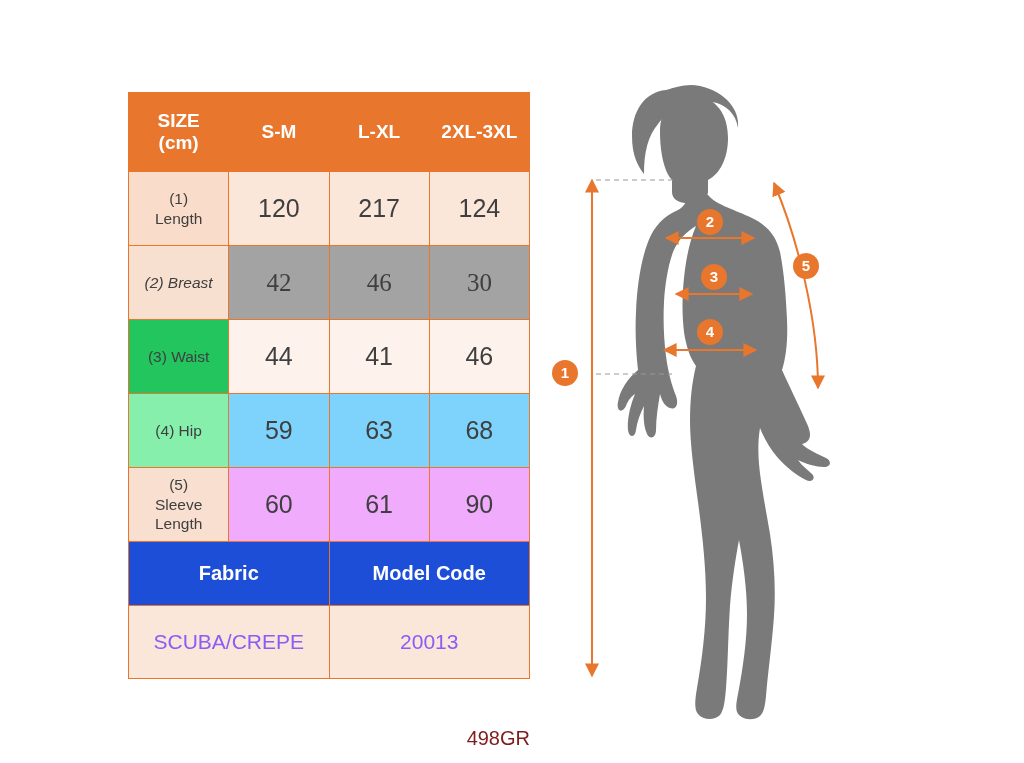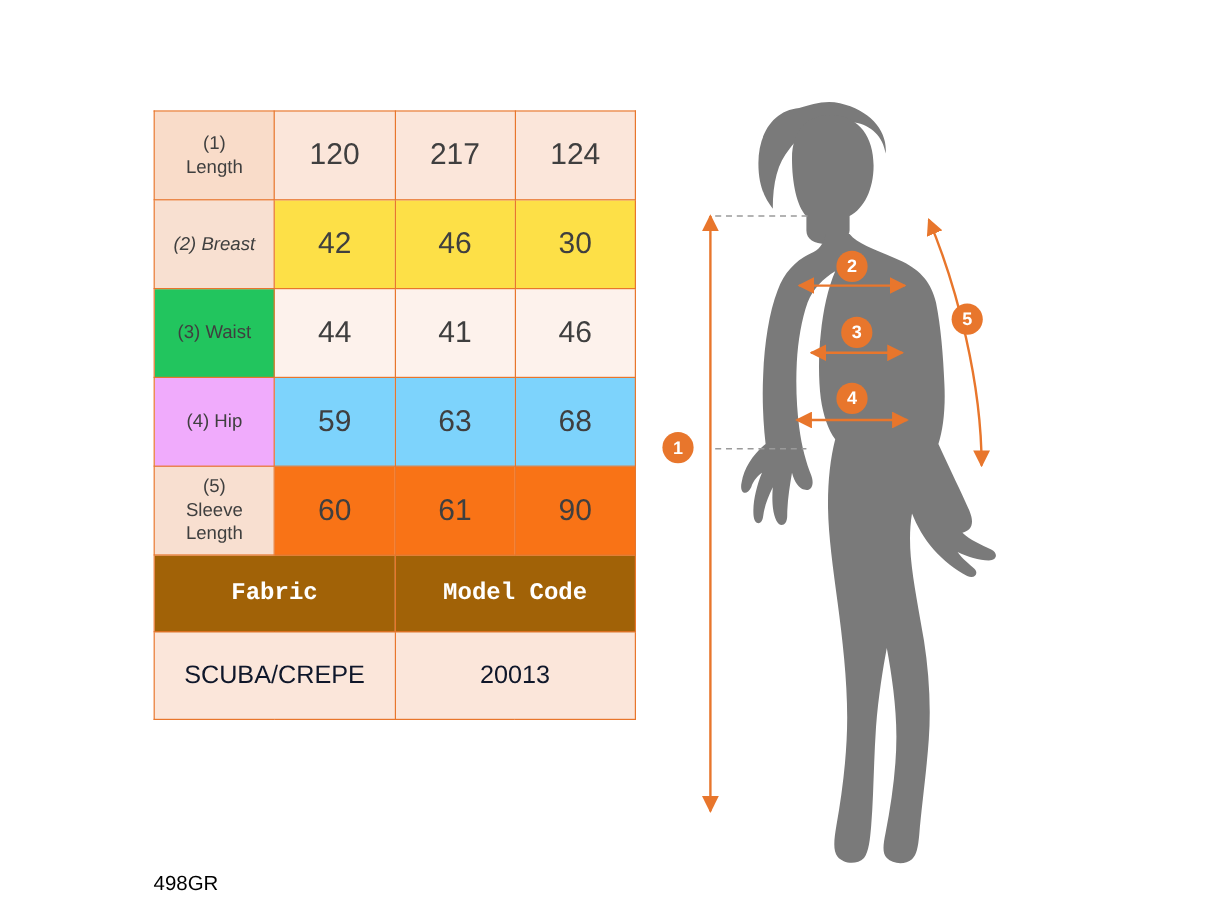--- a/index.html
+++ b/index.html
@@ -56,54 +56,53 @@
     color: #3f3f3f;
   }
   .brow .val {
     background: #fdf1ea;
     font-size: 25px;
     color: #3f3f3f;
   }
   .brow.tint-1 .lbl { background: #f9dcc9; }
   .brow.tint-1 .val { background: #fbe6da; }
   .brow.tint-2 .lbl { background: #f8e0d1; font-style: italic; }
-  .brow.tint-2 .val { background: #fde047; }
+  .brow.tint-2 .val { background: #a3a3a3; font-family: Liberation Serif, serif; }
   .brow.tint-3 .lbl { background: #22c55e; }
   .brow.tint-3 .val { background: #fdf2ec; }
-  .brow.tint-4 .lbl { background: #f0abfc; margin-left: 28px; }
+  .brow.tint-4 .lbl { background: #86efac; margin-left: 28px; }
   .brow.tint-4 .val { background: #7dd3fc; }
   .brow.tint-5 .lbl { background: #f8dfd0; }
-  .brow.tint-5 .val { background: #f97316; margin-left: 33px; }
+  .brow.tint-5 .val { background: #f0abfc; margin-left: 33px; }
 
   
   .frow td {
-    background: #a16207;
+    background: #1d4ed8;
     color: #ffffff;
     font-size: 20px;
     font-weight: bold;
     height: 63px;
-    font-family: Liberation Mono, monospace;
   }
   
   .fvrow td {
     background: #fbe6da;
     font-size: 21px;
     height: 72px;
-    color: #0f172a;
+    color: #8b5cf6;
   }
 
   
   #caption {
     position: absolute;
     left: 128px;
     top: 727px;
     width: 402px;
-    text-align: left;
-    font-size: 17px;
-    color: #000000;
+    text-align: right;
+    font-size: 20px;
+    color: #7f1d1d;
   }
 
   
   #figure {
     position: absolute;
     left: 540px;
     top: 40px;
     width: 440px;
     height: 690px;
   }
@@ -120,20 +119,26 @@
 <body>
 
 <table id="size-table">
   <colgroup>
     <col class="col-label">
       <col class="col-val">
       <col class="col-val">
       <col class="col-val">
   </colgroup>
   <tbody>
+    <tr class="hdr">
+      <td class="hdr-size">SIZE<br>(cm)</td>
+      <td>S-M</td>
+      <td>L-XL</td>
+      <td>2XL-3XL</td>
+    </tr>
 
     <tr class="brow tint-1">
       <td class="lbl">(1)<br>Length</td>
       <td class="val">120</td>
       <td class="val">217</td>
       <td class="val">124</td>
     </tr>
 
     <tr class="brow tint-2">
       <td class="lbl">(2) Breast</td>

